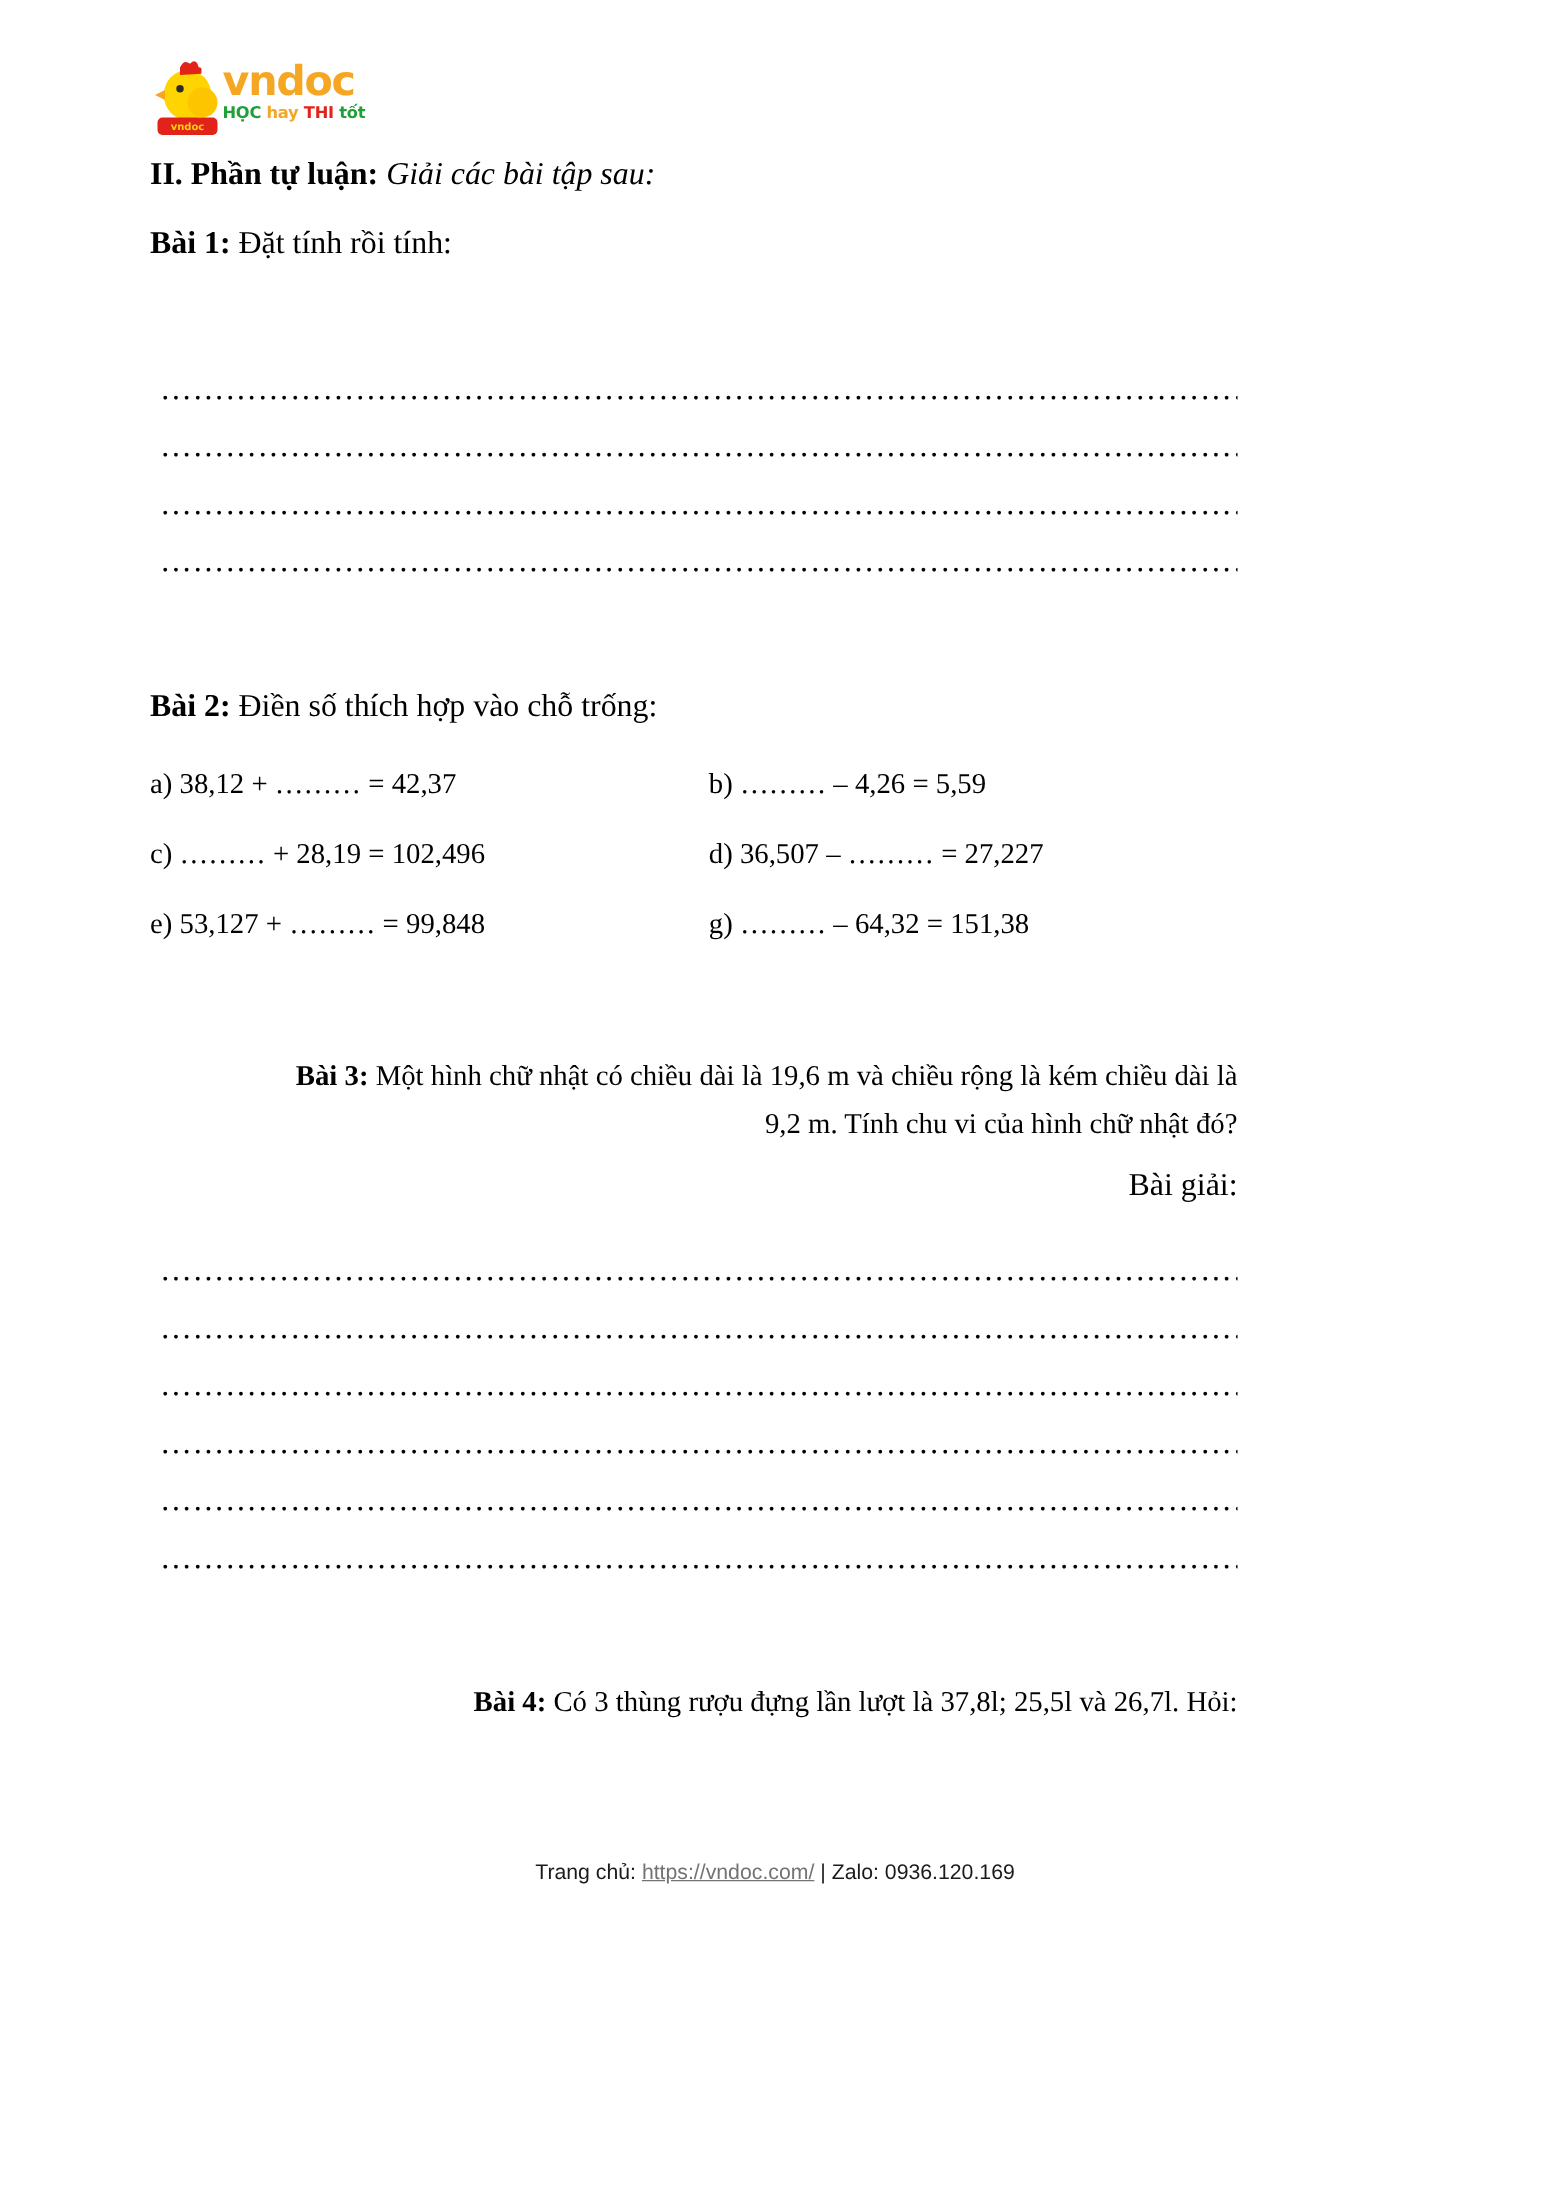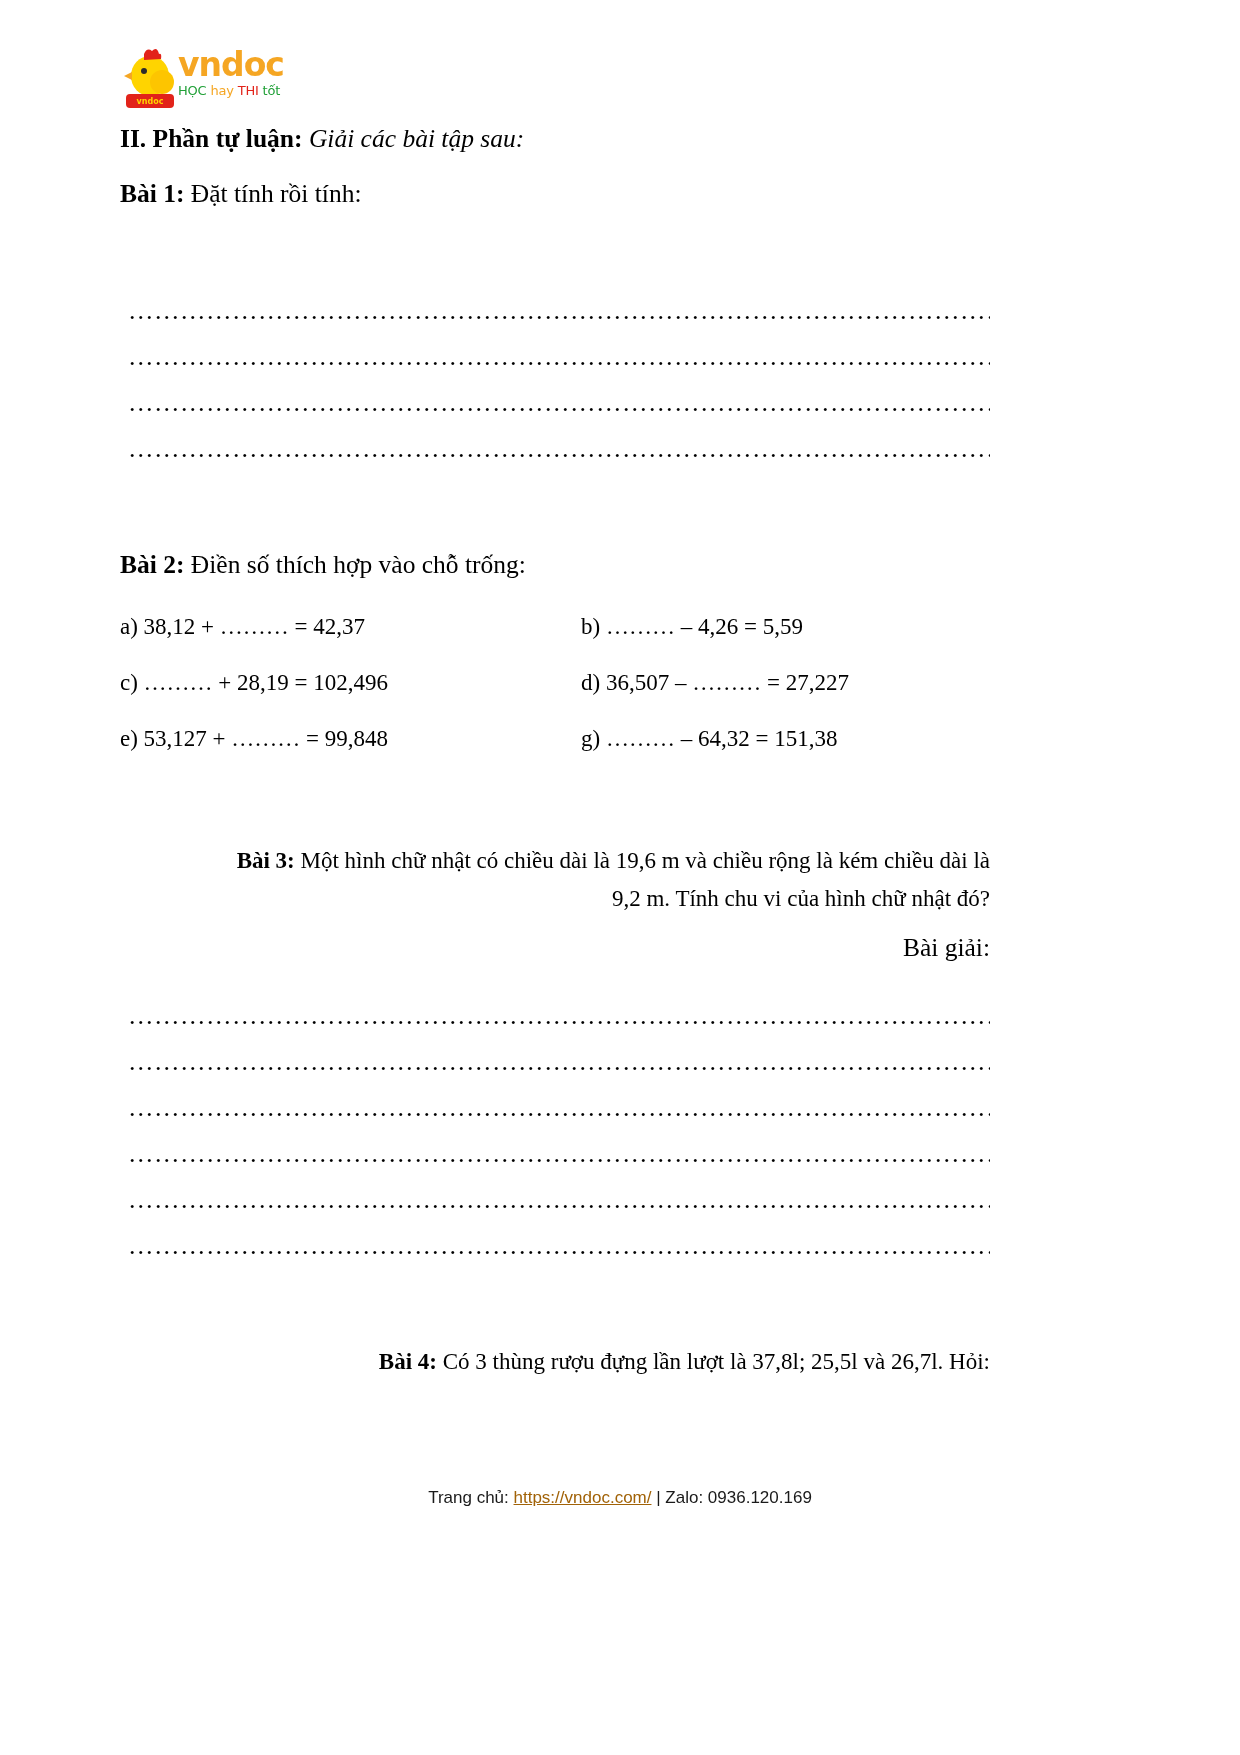--- a/index.html
+++ b/index.html
@@ -47,21 +47,21 @@
   .logo-word {
     font-family: "DejaVu Sans", sans-serif;
     font-weight: 700;
     font-size: 33px;
     line-height: 34px;
     letter-spacing: -1px;
     color: #f5a623;
   }
   .logo-tagline {
     font-family: "DejaVu Sans", sans-serif;
-    font-weight: 400;
+    font-weight: 700;
     font-size: 13px;
     line-height: 16px;
     letter-spacing: -0.2px;
     margin-top: 1px;
     white-space: nowrap;
   }
   .tag-hoc { color: #21a038; }
   .tag-hay { color: #f5a623; }
   .tag-thi { color: #e2231a; }
   .tag-tot { color: #21a038; }
@@ -130,21 +130,21 @@
     font-size: 23px;
   }
   .fill-left {
     position: absolute;
     left: 0;
     top: 0;
     white-space: nowrap;
   }
   .fill-right {
     position: absolute;
-    left: 461px;
+    left: 447px;
     top: 0;
     white-space: nowrap;
     text-align: center;
   }
 
   .centered {
     text-align: right;
     font-size: 25.5px;
     margin: 0;
   }
@@ -154,21 +154,21 @@
     position: absolute;
     left: 0;
     top: 1488px;
     width: 1240px;
     text-align: center;
     font-family: "Liberation Sans", sans-serif;
     font-size: 17px;
     color: #1a1a1a;
   }
   .footer a {
-    color: #a16207;
+    color: #737373;
     text-decoration: underline;
   }
 </style>
 </head>
 <body>
 
 <div class="page">
 
   <div class="logo-wrap">
     <svg class="logo-mascot" viewBox="0 0 56 62">

